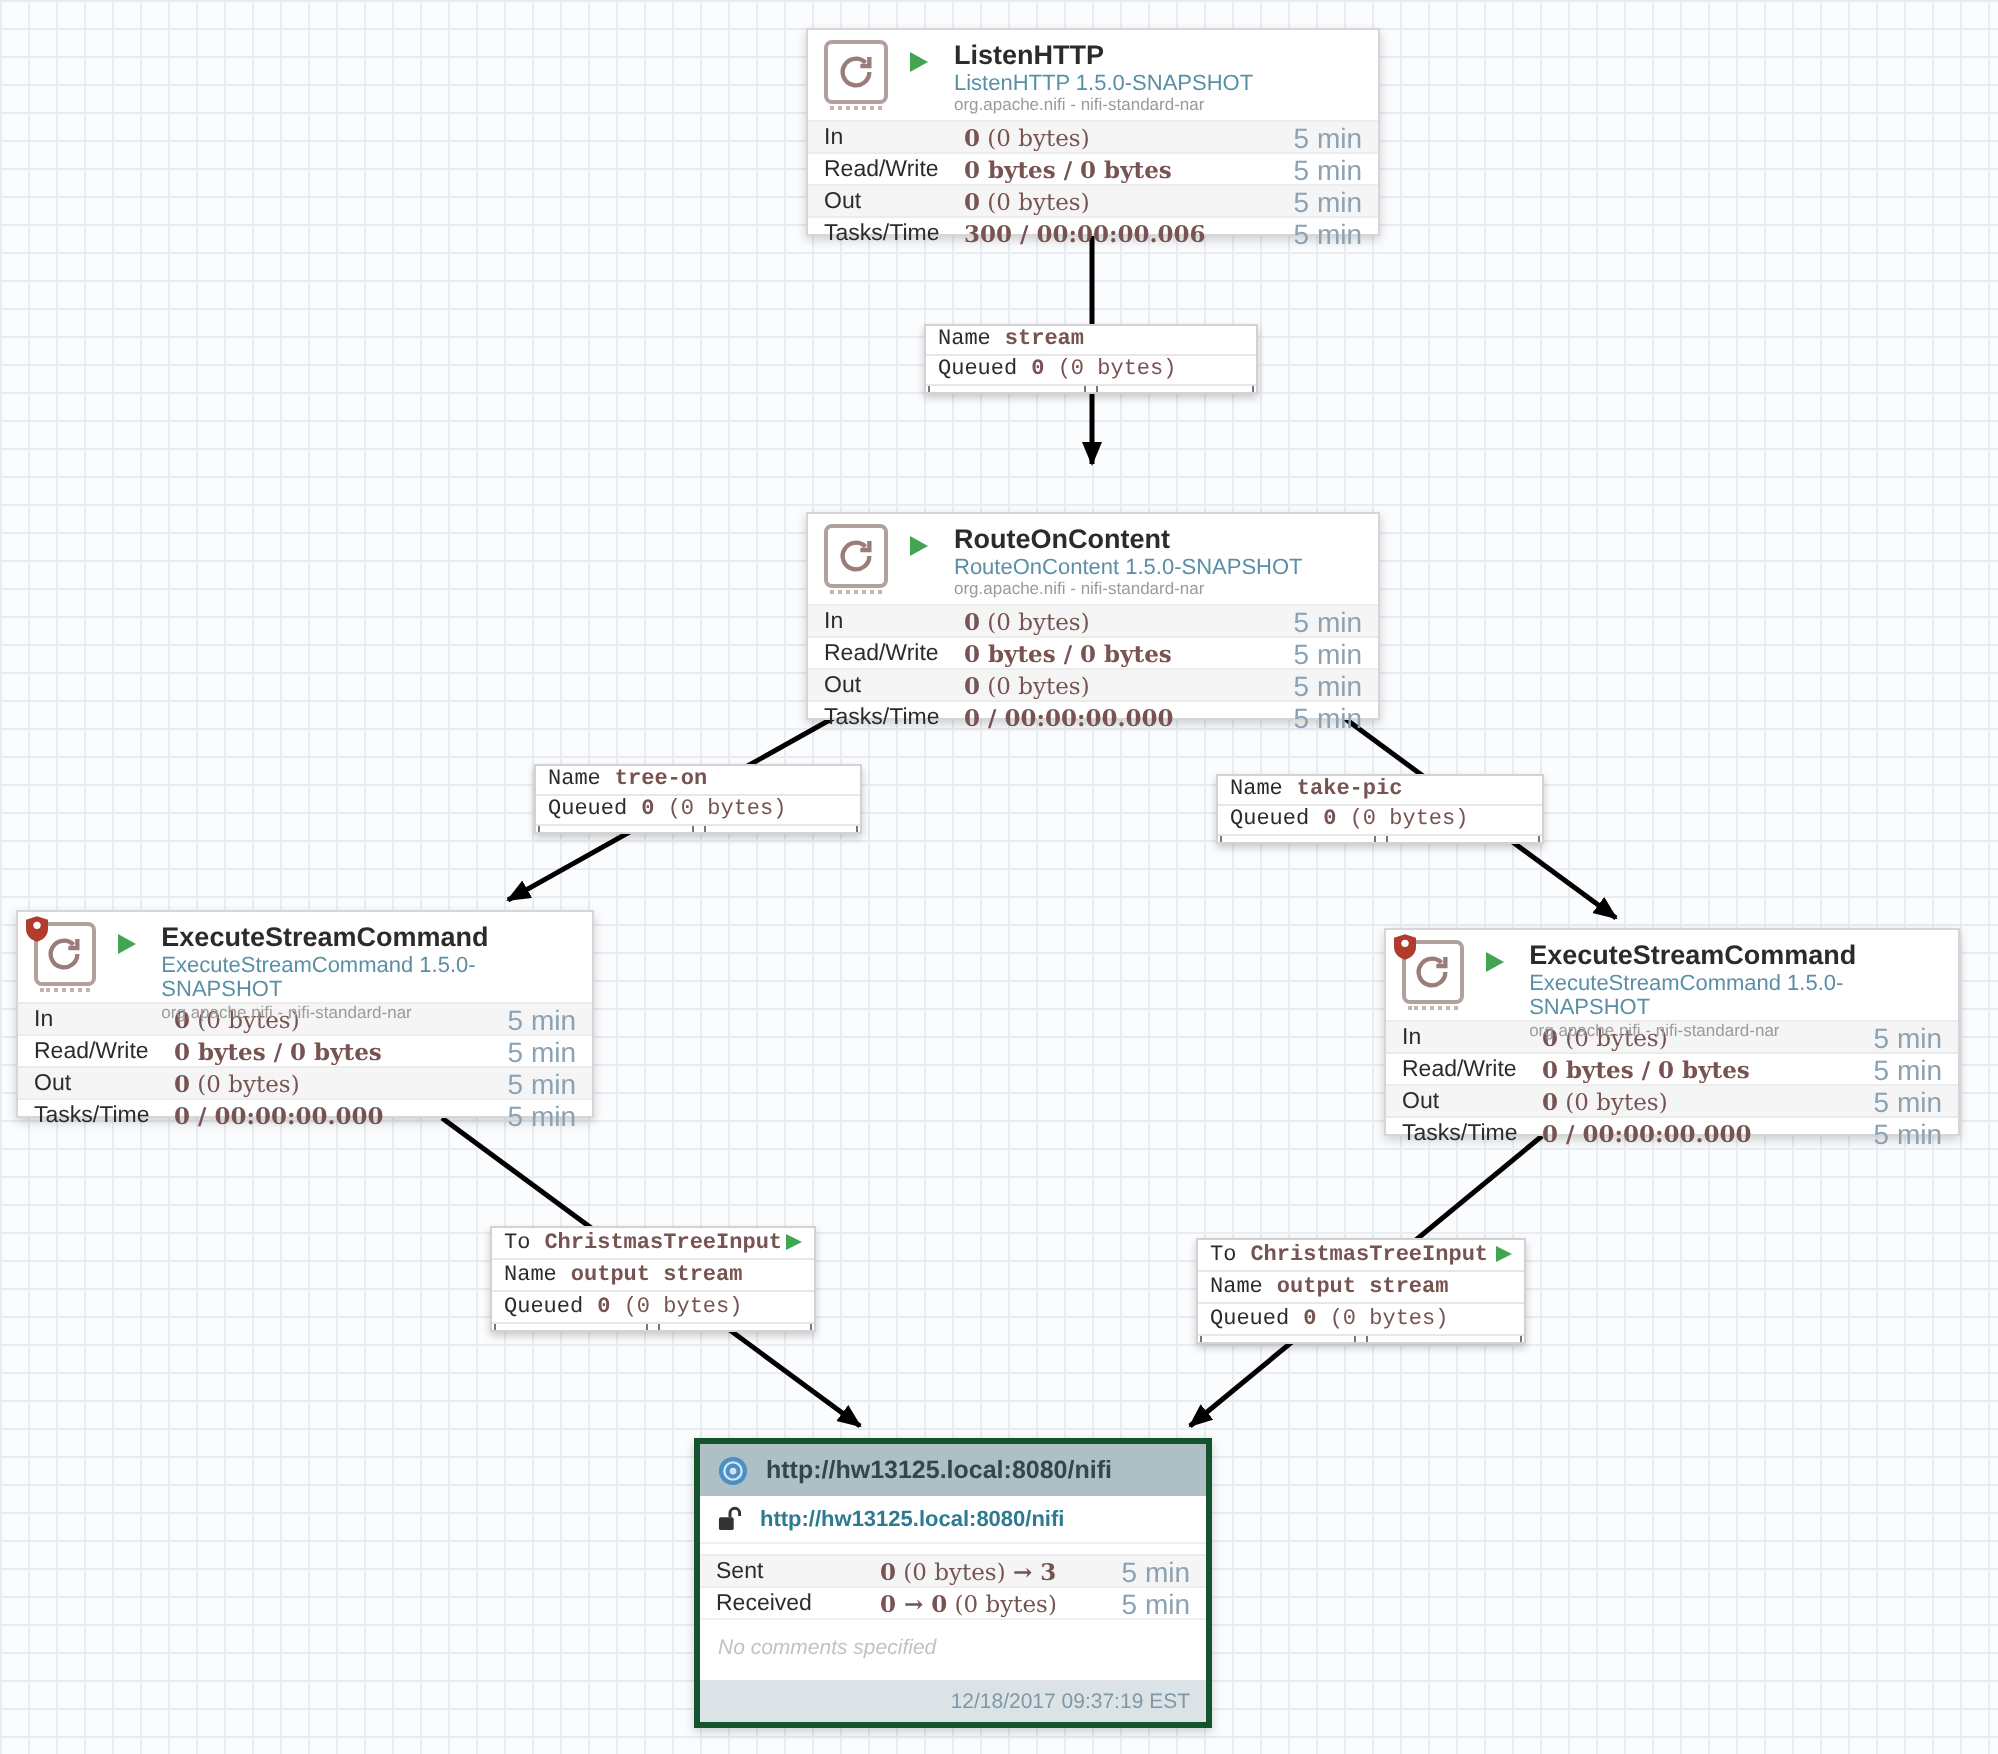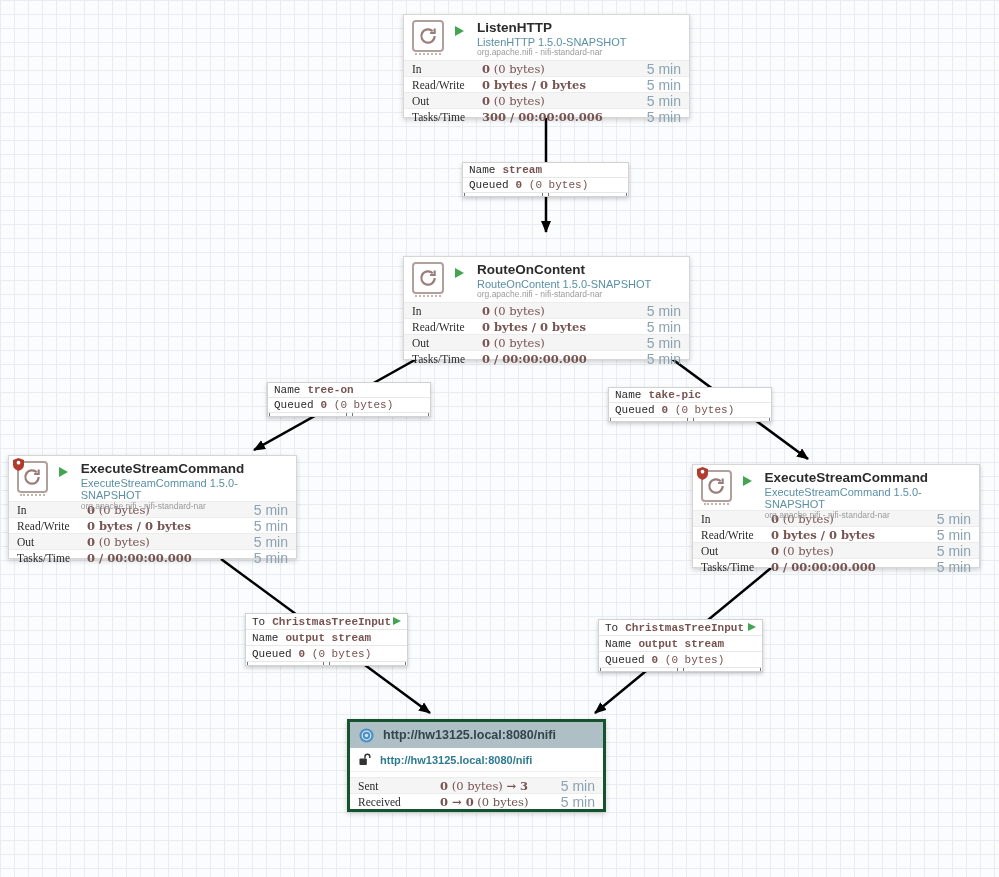--- a/index.html
+++ b/index.html
@@ -25,21 +25,21 @@
   .shield{position:absolute;left:4px;top:2px;line-height:0}
   .run-status{width:0;height:0;border-left:9px solid #42a552;border-top:5px solid transparent;
     border-bottom:5px solid transparent;margin:6px 0 0 11px}
   .proc-titles{margin-left:13px;line-height:1.15}
   .proc-title{font-size:13.5px;color:#2b2b2b;font-weight:700}
   .proc-type{font-size:11px;color:#5a8fa5}
   .proc-bundle{font-size:8.5px;color:#9b9b9b}
   .stat-row{height:15px;border-top:1px solid #ececec;display:flex;align-items:center;
     padding:0 8px;font-size:11.5px}
   .stat-row.alt{background:#f5f5f6}
-  .stat-label{width:70px;font-family:Liberation Serif, serif;color:#2b2b2b;white-space:nowrap}
+  .stat-label{width:70px;font-family:Liberation Sans, sans-serif;color:#2b2b2b;white-space:nowrap}
   .stat-val{flex:1;font-family:"DejaVu Serif",serif;color:#775351;white-space:nowrap}
   .stat-val b{font-weight:bold}
   .stat-win{color:#8aa2b2;font-size:14px}
 
   
   .conn{position:absolute;z-index:3;background:#fff;border:1px solid #d2d2d2;
     box-shadow:0 2px 4px rgba(0,0,0,.2);box-sizing:border-box}
   .conn-row{height:14px;border-bottom:1px solid #e7e7e7;display:flex;align-items:center;
     padding:0 6px;font-family:Liberation Mono, monospace;font-size:11px;position:relative}
   .conn3 .conn-row{height:15px}
@@ -352,13 +352,17 @@
   <div class="stat-row alt">
     <span class="stat-label">Sent</span>
     <span class="stat-val"><b>0</b><span> (0 bytes) </span><b>→ 3</b></span>
     <span class="stat-win">5 min</span>
   </div>
   <div class="stat-row">
     <span class="stat-label">Received</span>
     <span class="stat-val"><b>0 → 0</b><span> (0 bytes)</span><b></b></span>
     <span class="stat-win">5 min</span>
   </div>
+  <div class="rpg-comments">No comments specified</div>
+  <div class="rpg-footer">
+    <span>12/18/2017 09:37:19 EST</span>
+  </div>
 </div>
 
 </body></html>

